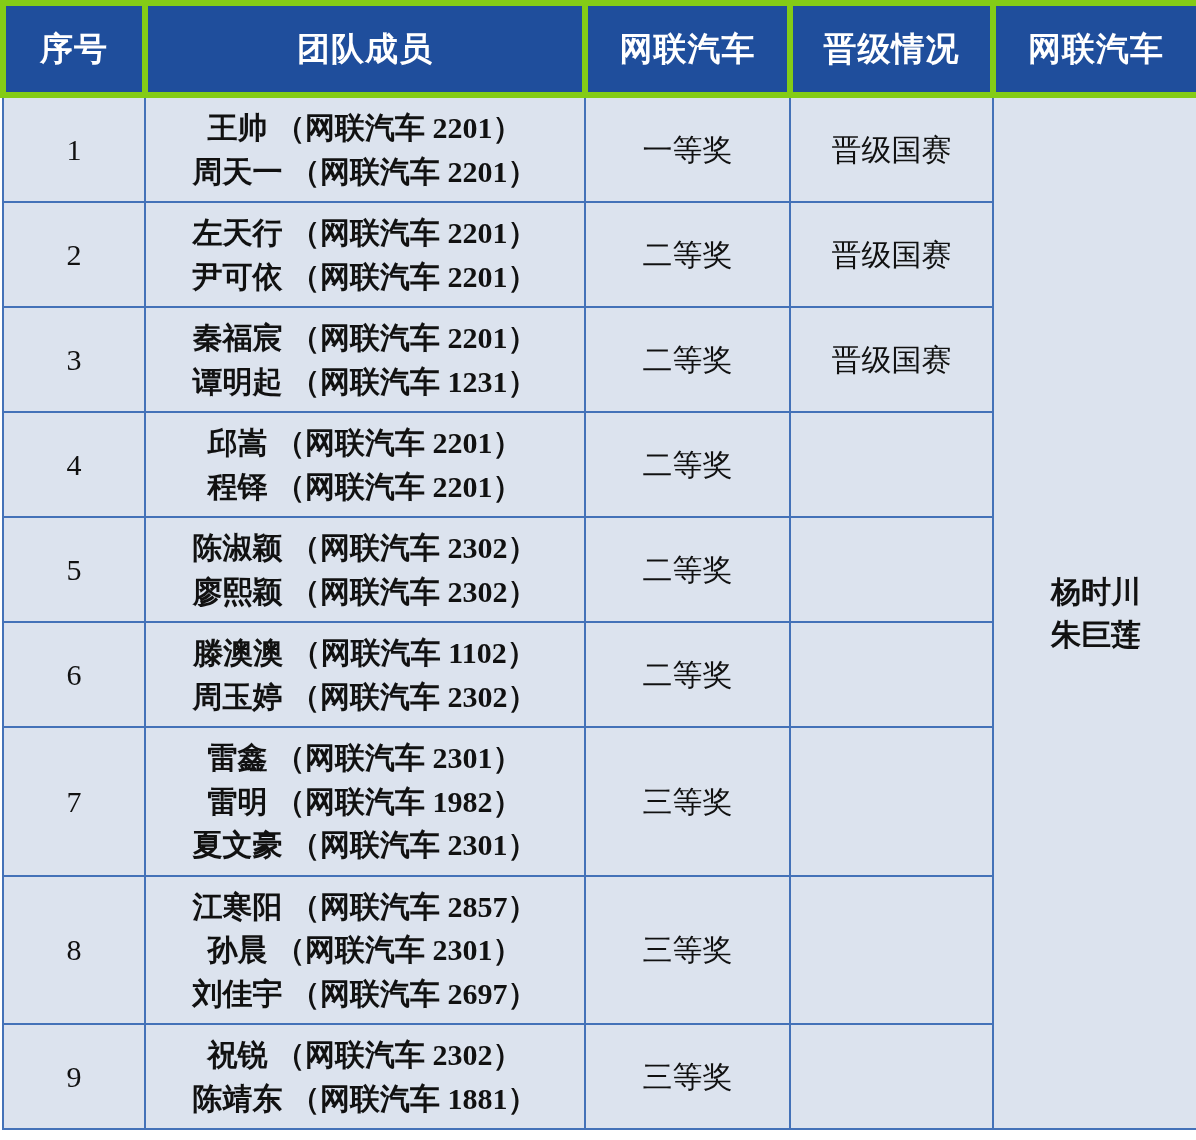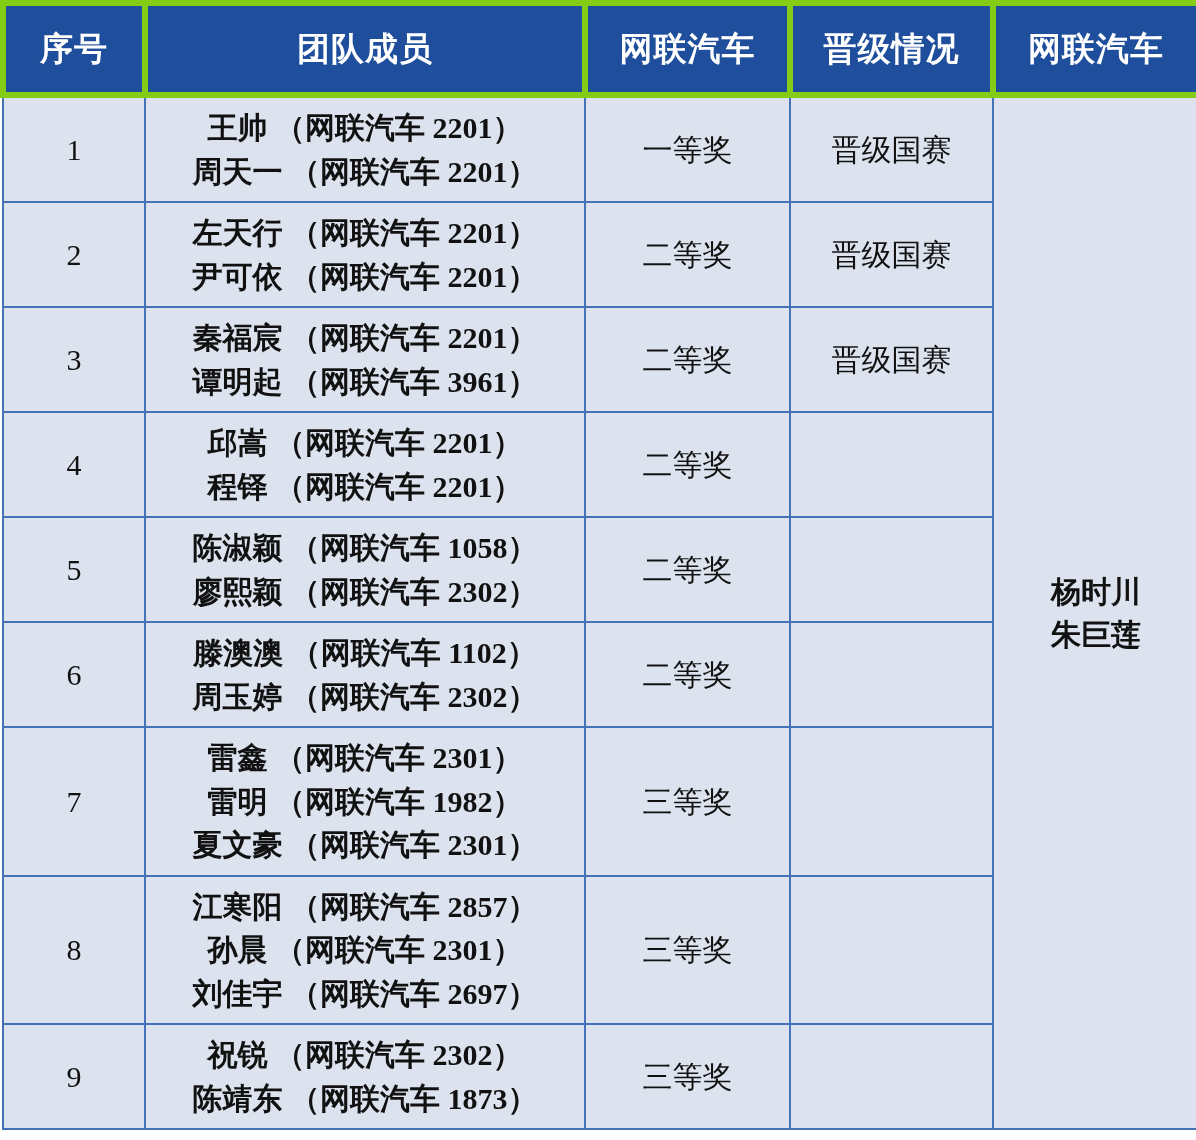--- a/index.html
+++ b/index.html
@@ -120,38 +120,38 @@
           <span class="mline">左天行 （网联汽车 2201）</span>
           <span class="mline">尹可依 （网联汽车 2201）</span>
         </td>
         <td class="award">二等奖</td>
         <td class="level">晋级国赛</td>
       </tr>
       <tr>
         <td class="idx">3</td>
         <td class="members">
           <span class="mline">秦福宸 （网联汽车 2201）</span>
-          <span class="mline">谭明起 （网联汽车 3961）</span>
+          <span class="mline">谭明起 （网联汽车 1231）</span>
         </td>
         <td class="award">二等奖</td>
         <td class="level">晋级国赛</td>
       </tr>
       <tr>
         <td class="idx">4</td>
         <td class="members">
           <span class="mline">邱嵩 （网联汽车 2201）</span>
           <span class="mline">程铎 （网联汽车 2201）</span>
         </td>
         <td class="award">二等奖</td>
         <td class="level empty"></td>
       </tr>
       <tr>
         <td class="idx">5</td>
         <td class="members">
-          <span class="mline">陈淑颖 （网联汽车 1058）</span>
+          <span class="mline">陈淑颖 （网联汽车 2302）</span>
           <span class="mline">廖熙颖 （网联汽车 2302）</span>
         </td>
         <td class="award">二等奖</td>
         <td class="level empty"></td>
       </tr>
       <tr>
         <td class="idx">6</td>
         <td class="members">
           <span class="mline">滕澳澳 （网联汽车 1102）</span>
           <span class="mline">周玉婷 （网联汽车 2302）</span>
@@ -176,20 +176,20 @@
           <span class="mline">孙晨 （网联汽车 2301）</span>
           <span class="mline">刘佳宇 （网联汽车 2697）</span>
         </td>
         <td class="award">三等奖</td>
         <td class="level empty"></td>
       </tr>
       <tr>
         <td class="idx">9</td>
         <td class="members">
           <span class="mline">祝锐 （网联汽车 2302）</span>
-          <span class="mline">陈靖东 （网联汽车 1873）</span>
+          <span class="mline">陈靖东 （网联汽车 1881）</span>
         </td>
         <td class="award">三等奖</td>
         <td class="level empty"></td>
       </tr>
     </tbody>
   </table>
 </div>
 
 </body></html>

